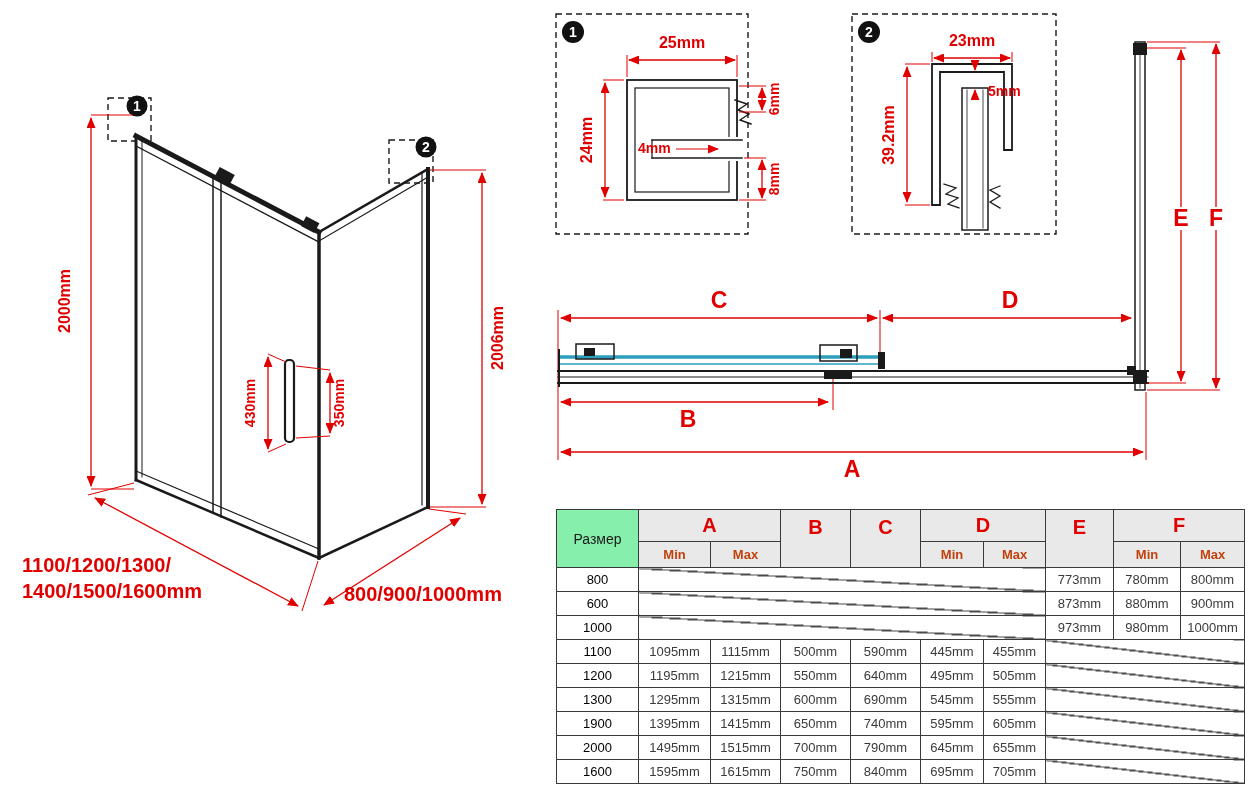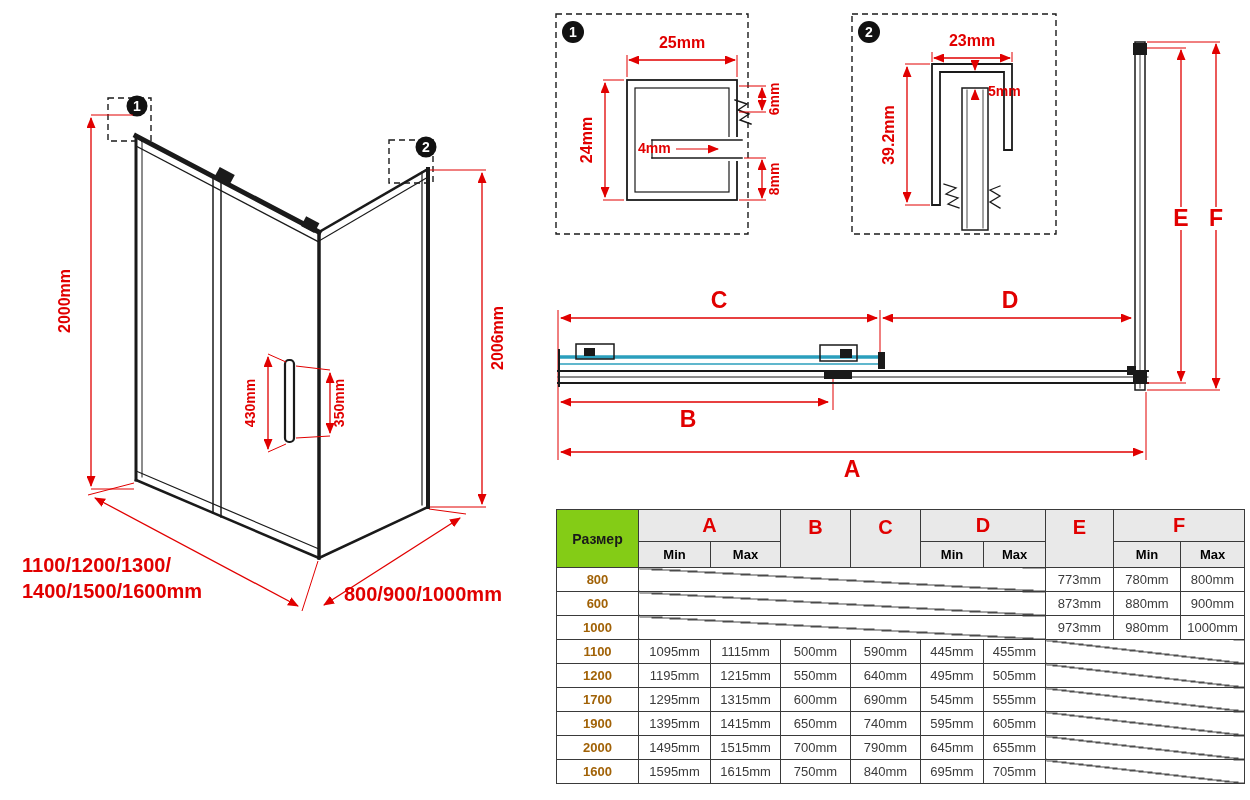--- a/index.html
+++ b/index.html
@@ -13,26 +13,26 @@
   .dim { font-size:16px; font-weight:bold; fill:#e10000; text-anchor:middle; }
   .dim-s { font-size:14px; font-weight:bold; fill:#e10000; }
   .dim-l { font-size:20px; font-weight:bold; fill:#e10000; }
   .letter { font-size:23px; font-weight:bold; fill:#e10000; text-anchor:middle; }
   .co { font-size:14px; font-weight:bold; fill:#fff; text-anchor:middle; }
 
   .table-wrap { position:absolute; left:556px; top:509px; width:690px; }
   table { border-collapse:collapse; table-layout:fixed; width:688px; font-size:13px; color:#3a3a3a; }
   th, td { border:1px solid #3a3a3a; text-align:center; vertical-align:middle; overflow:hidden; white-space:nowrap; }
   thead th { background:#e9e9e9; }
-  th.size-h { background:#84cc16; font-size:14px; font-weight:bold; color:#1a1a1a; }
+  th.size-h { background:#86efac; font-size:14px; font-weight:normal; color:#1a1a1a; }
   th.grp { color:#e10000; font-size:20px; font-weight:bold; height:32px; }
   th.grp-tall { padding-bottom:22px; }
-  th.mm { font-size:13px; font-weight:bold; color:#000000; height:26px; }
+  th.mm { font-size:13px; font-weight:bold; color:#c2410c; height:26px; }
   td { height:24px; }
-  td.size-col { font-weight:bold; color:#a16207; }
+  td.size-col { font-weight:normal; color:#000000; }
   td.crossed { background-image:linear-gradient(to top right,
       transparent calc(50% - 0.8px), #4a4a4a calc(50% - 0.8px),
       #4a4a4a calc(50% + 0.8px), transparent calc(50% + 0.8px)); }
 </style>
 </head>
 <body>
 
 <svg class="canvas" width="1250" height="800" viewBox="0 0 1250 800" xmlns="http://www.w3.org/2000/svg">
   <defs>
     <marker id="arr" markerUnits="userSpaceOnUse" markerWidth="11" markerHeight="9" refX="10" refY="4.5" orient="auto-start-reverse">
@@ -277,21 +277,21 @@
           <td class="size-col">1200</td>
           <td>1195mm</td>
           <td>1215mm</td>
           <td>550mm</td>
           <td>640mm</td>
           <td>495mm</td>
           <td>505mm</td>
           <td class="crossed" colspan="3"></td>
         </tr>
         <tr>
-          <td class="size-col">1700</td>
+          <td class="size-col">1300</td>
           <td>1295mm</td>
           <td>1315mm</td>
           <td>600mm</td>
           <td>690mm</td>
           <td>545mm</td>
           <td>555mm</td>
           <td class="crossed" colspan="3"></td>
         </tr>
         <tr>
           <td class="size-col">1900</td>

